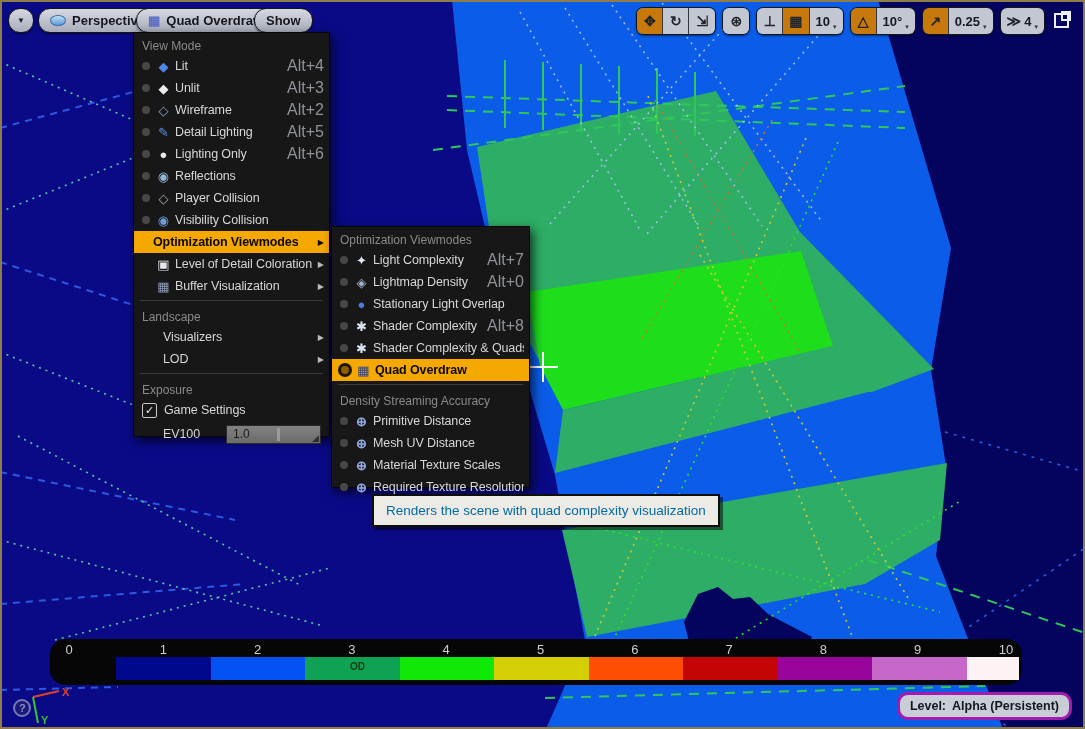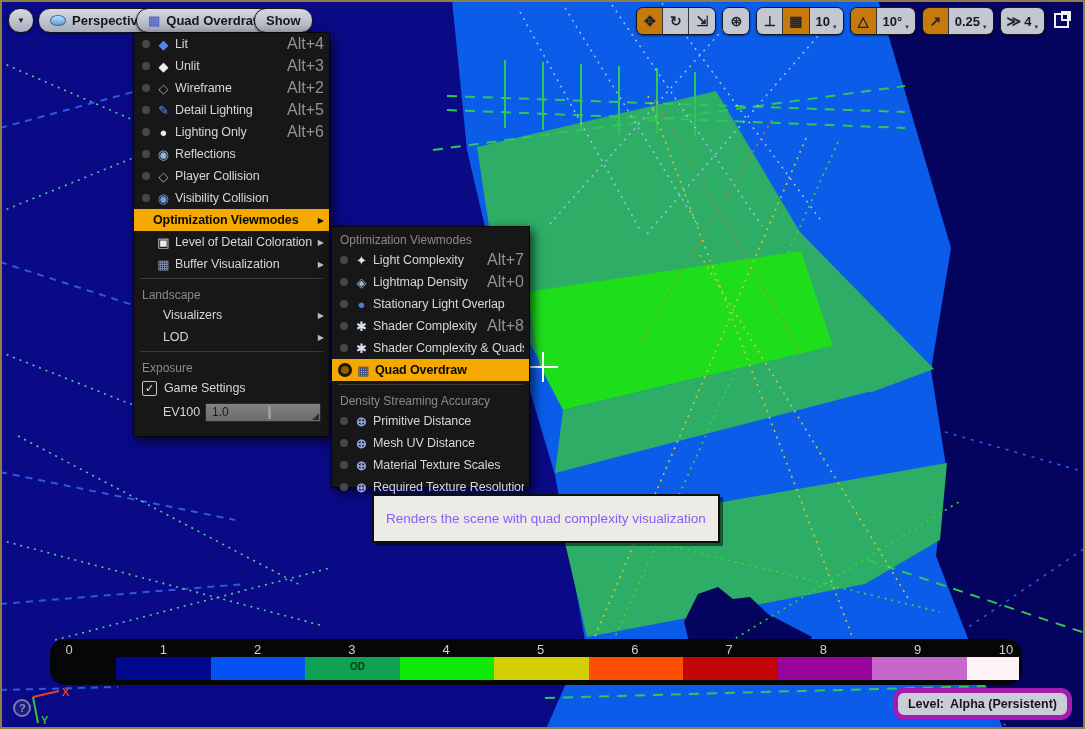--- a/index.html
+++ b/index.html
@@ -49,41 +49,41 @@
   .chev{font-size:8px;color:#BDBDBD;margin-left:auto;padding-left:6px;}
   .mrow.hl{background:#F5A800;color:#0C0800;}
   .mrow.hl .mlabel{font-weight:bold;color:#0C0800;}
   .mrow.hl .chev{color:#0C0800;}
   .mrow.hl .micon{color:#2B3F86;}
   .msep{height:1px;background:#3A3A3A;margin:3px 6px;}
   .ind .mlabel{padding-left:24px;}
   .noicon .mlabel{padding-left:14px;}
   .cb{width:13px;height:13px;border:1px solid #C8C8C8;border-radius:2px;display:flex;align-items:center;
       justify-content:center;font-size:11px;color:#ECECEC;margin:0 7px 0 3px;flex:none;}
-  .spin{margin-left:auto;margin-right:3px;width:116px;height:19px;background:linear-gradient(#828282,#6B6B6B);
+  .spin{margin-left:auto;margin-right:3px;width:95px;height:19px;background:linear-gradient(#828282,#6B6B6B);
         border:1px solid #2A2A2A;display:flex;align-items:center;position:relative;box-sizing:border-box;}
   .spin-val{font-size:12px;color:#1C1C1C;padding-left:6px;}
   .spin-notch{position:absolute;left:54%;top:2px;bottom:2px;width:3px;background:#9A9A9A;}
   .spin-grip{position:absolute;right:1px;bottom:0px;font-size:9px;color:#2E2E2E;line-height:1;}
 
   
-  .tooltip{position:absolute;left:372px;top:494px;padding:15px 12px;background:#ECEBE6;border:2px solid #0D0D0D;
-    color:#8b5cf6;font-size:13.5px;z-index:12;box-shadow:3px 3px 0 rgba(0,0,0,.5);white-space:nowrap;}
+  .tooltip{position:absolute;left:372px;top:494px;padding:7px 12px;background:#ECEBE6;border:2px solid #0D0D0D;
+    color:#0369a1;font-size:13.5px;z-index:12;box-shadow:3px 3px 0 rgba(0,0,0,.5);white-space:nowrap;}
 
   
   .legend{position:absolute;left:50px;top:639px;width:972px;height:46px;background:#060606;border-radius:15px;z-index:5;}
   .legend-ticks{position:absolute;top:3px;left:0;right:0;height:15px;}
   .legend-tick{position:absolute;width:24px;text-align:center;color:#CFCFCF;font-size:13px;}
   .legend-swatches{position:absolute;left:66px;top:18px;height:23px;display:flex;}
   .seg{height:100%;}
   .legend-od{position:absolute;left:289px;top:22px;width:26px;text-align:right;font-size:10px;font-weight:bold;color:#0E3A14;z-index:6;}
 
   
   .level-badge{position:absolute;right:13px;bottom:9px;height:22px;padding:0 10px;background:#C9CDD6;
-    border:5px solid #a21caf;border-radius:11px;display:flex;align-items:center;gap:6px;
+    border:3px solid #a21caf;border-radius:11px;display:flex;align-items:center;gap:6px;
     font-size:12.5px;font-weight:bold;color:#14161E;z-index:6;white-space:nowrap;}
 </style>
 </head>
 <body>
 
 <svg class="scene" viewBox="0 0 1085 729" width="1085" height="729">
   <rect width="1085" height="729" fill="#0A0A87"></rect>
   <polygon points="878,0 1085,0 1085,729 1003,729 936,556 946,466 931,370 951,248" fill="#04045F"></polygon>
   <polygon points="452,0 878,0 951,248 931,370 946,466 936,556 1003,729 546,729 585,640 555,475 499,287 467,150" fill="#0B5CE8"></polygon>
   <polygon points="477,147 716,91 800,232 934,369 872,392 543,367 498,286" fill="#2EAD66"></polygon>
@@ -234,20 +234,21 @@
       <span class="caret">▾</span>
     </div>
   </div>
 </div>
 <div class="maxi">
   <div class="maxi-inner"></div>
   <div class="maxi-outer"></div>
 </div>
 
 <div class="menu main-menu">
+  <div class="mhead">View Mode</div>
 
   <div class="mrow">
     <span class="radio"></span>
     <span class="micon" style="color:#4F86E8">◆</span>
     <span class="mlabel">Lit</span>
     <span class="mshort">Alt+4</span>
   </div>
   <div class="mrow">
     <span class="radio"></span>
     <span class="micon" style="color:#ECECEC">◆</span>

